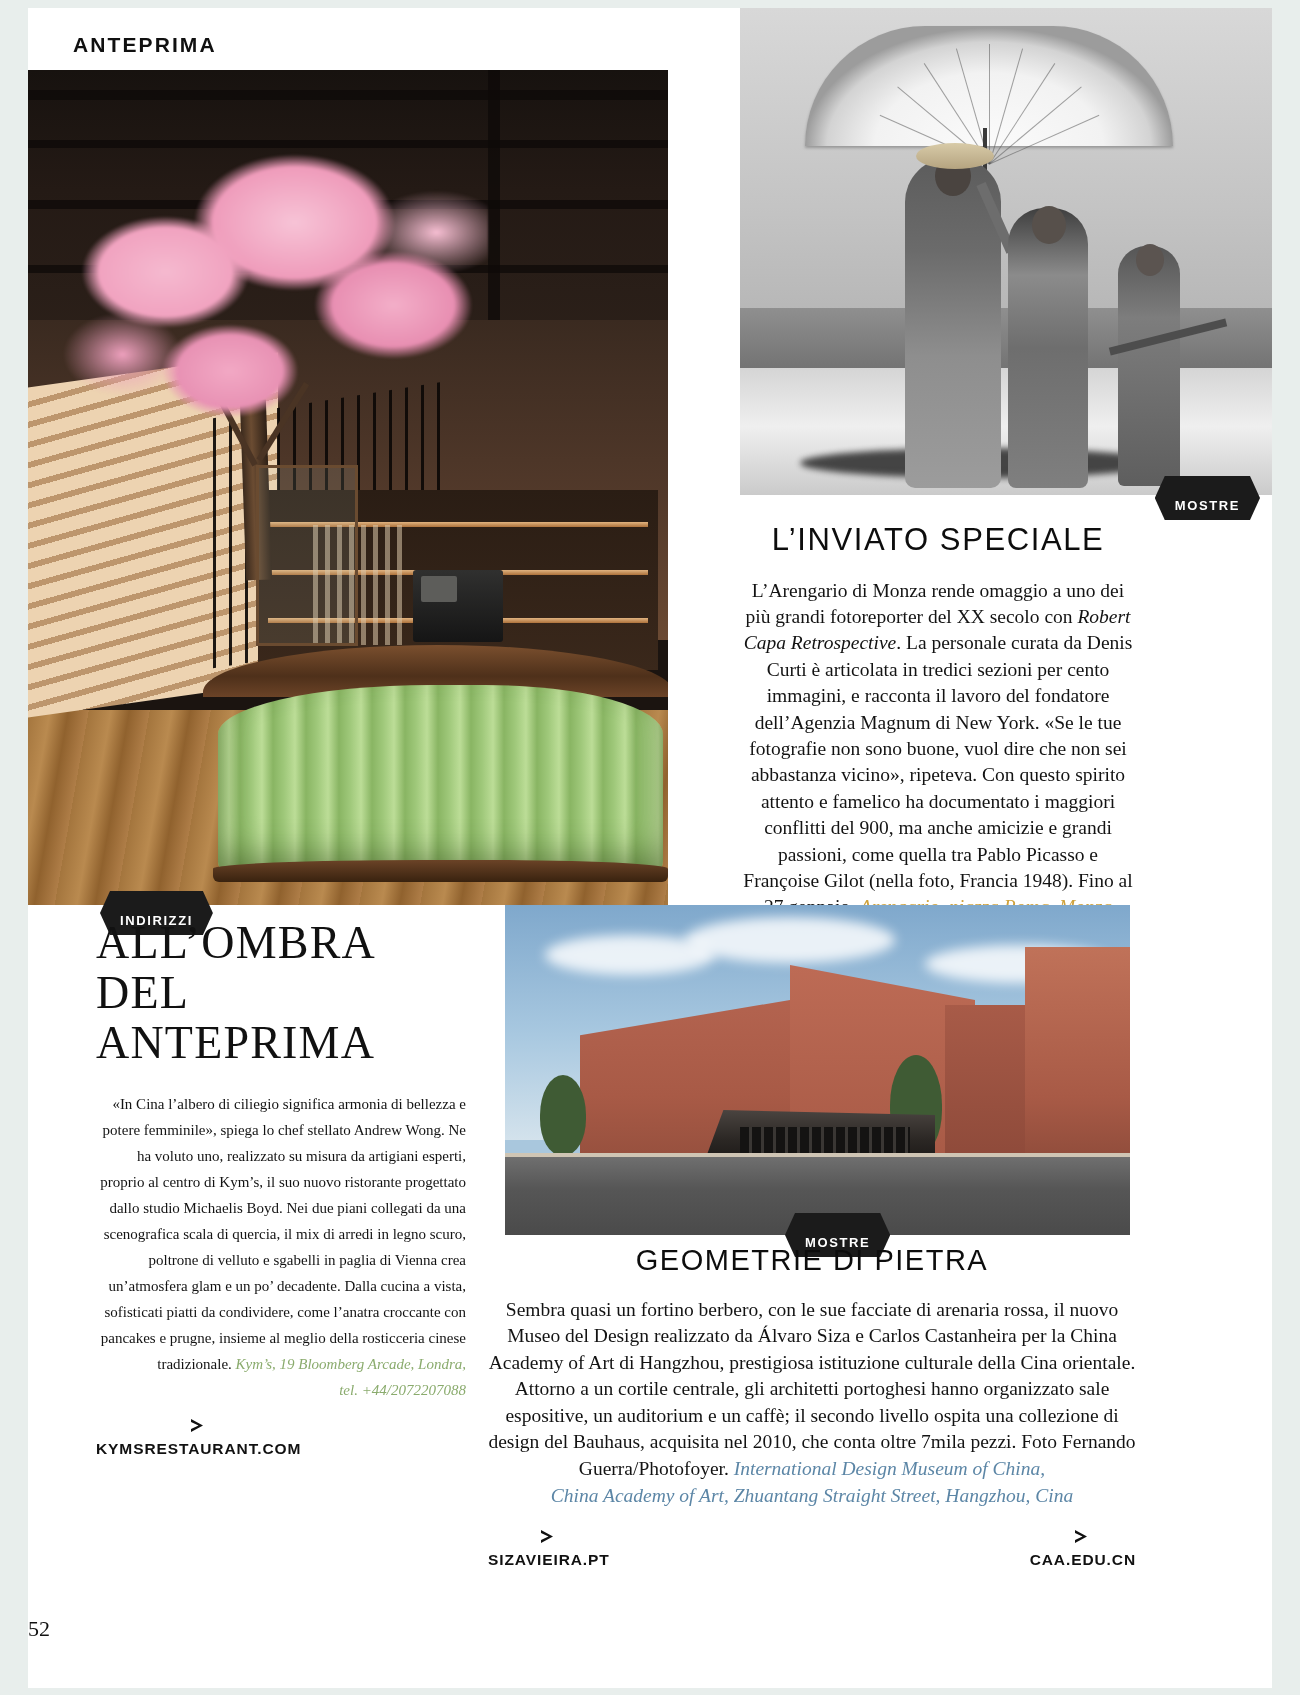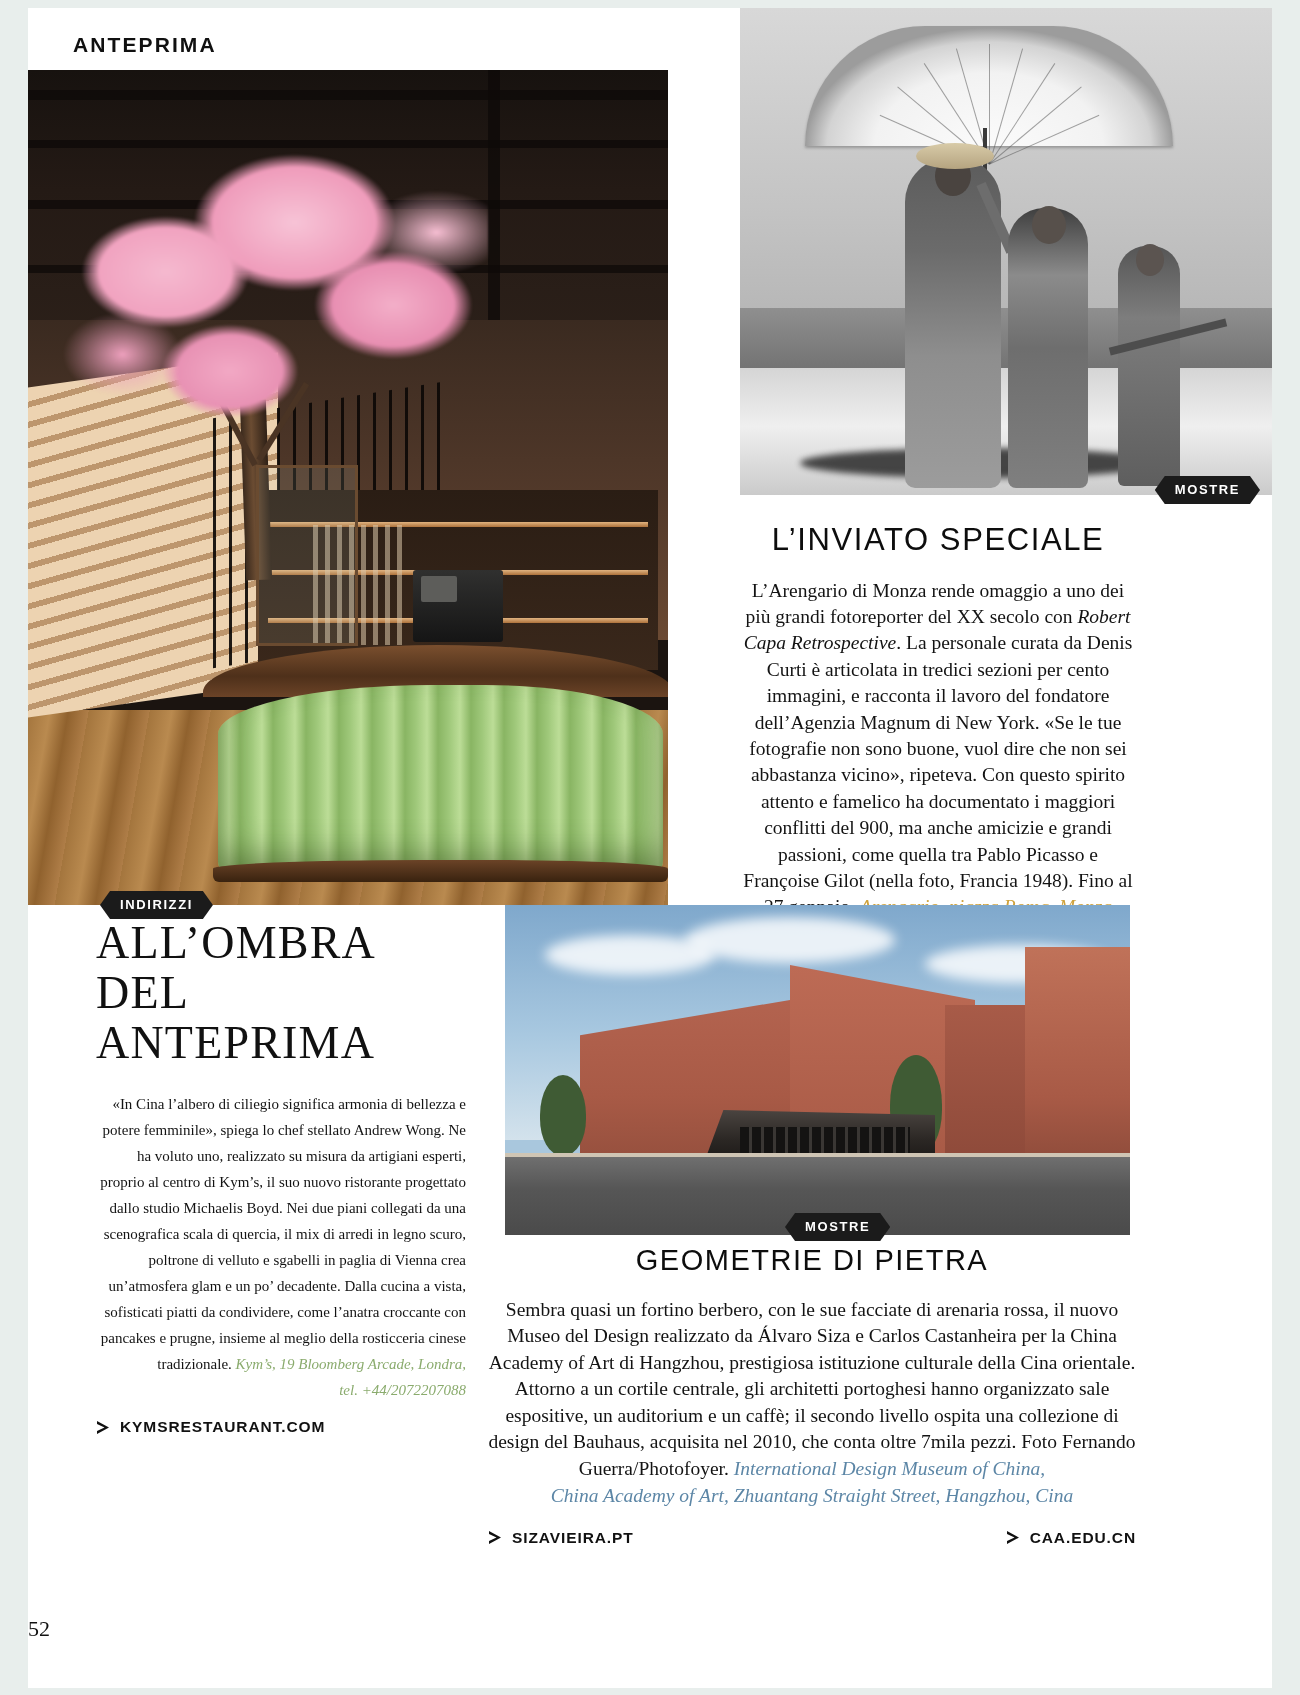--- a/index.html
+++ b/index.html
@@ -204,21 +204,21 @@
     background:linear-gradient(180deg,#6f6f6f 0%,#565656 40%,#4a4a4a 100%);}
   .mu-kerb{position:absolute;left:0;top:248px;width:100%;height:8px;
     background:#cfc5b4;}
 
   
   .badge{
     position:absolute;
     background:#1b1b1b;color:#fff;
     font-family:"Liberation Sans", sans-serif;
     font-size:13px;letter-spacing:1.6px;font-weight:700;
-    padding:6px 20px 7px 20px;
+    padding:22px 20px 7px 20px;
     clip-path:polygon(10px 0,calc(100% - 10px) 0,100% 50%,calc(100% - 10px) 100%,10px 100%,0 50%);
     white-space:nowrap;
   }
   .badge-mostre{right:12px;top:468px;}
   .badge-indirizzi{left:72px;top:883px;}
   .badge-musei{left:757px;top:1205px;}
 
   
   .art-capa{
     position:absolute;left:712px;top:498px;width:396px;
@@ -239,20 +239,21 @@
 
   .links{
     display:flex;justify-content:space-between;gap:26px;align-items:center;
     margin-top:7px;
   }
   .link{
     display:inline-flex;align-items:center;gap:7px;
     font-family:"Liberation Sans", sans-serif;
     font-size:15.5px;letter-spacing:.9px;font-weight:700;color:#111;
     white-space:nowrap;
+    flex-direction:column;
   }
   .chev{display:inline-block;width:17px;height:15px;flex:0 0 auto;}
 
   
   .art-kyms{
     position:absolute;left:68px;top:910px;width:370px;
   }
   .art-kyms .title{
     font-family:"Liberation Serif", serif;
     font-size:46px;line-height:50px;letter-spacing:1.2px;

